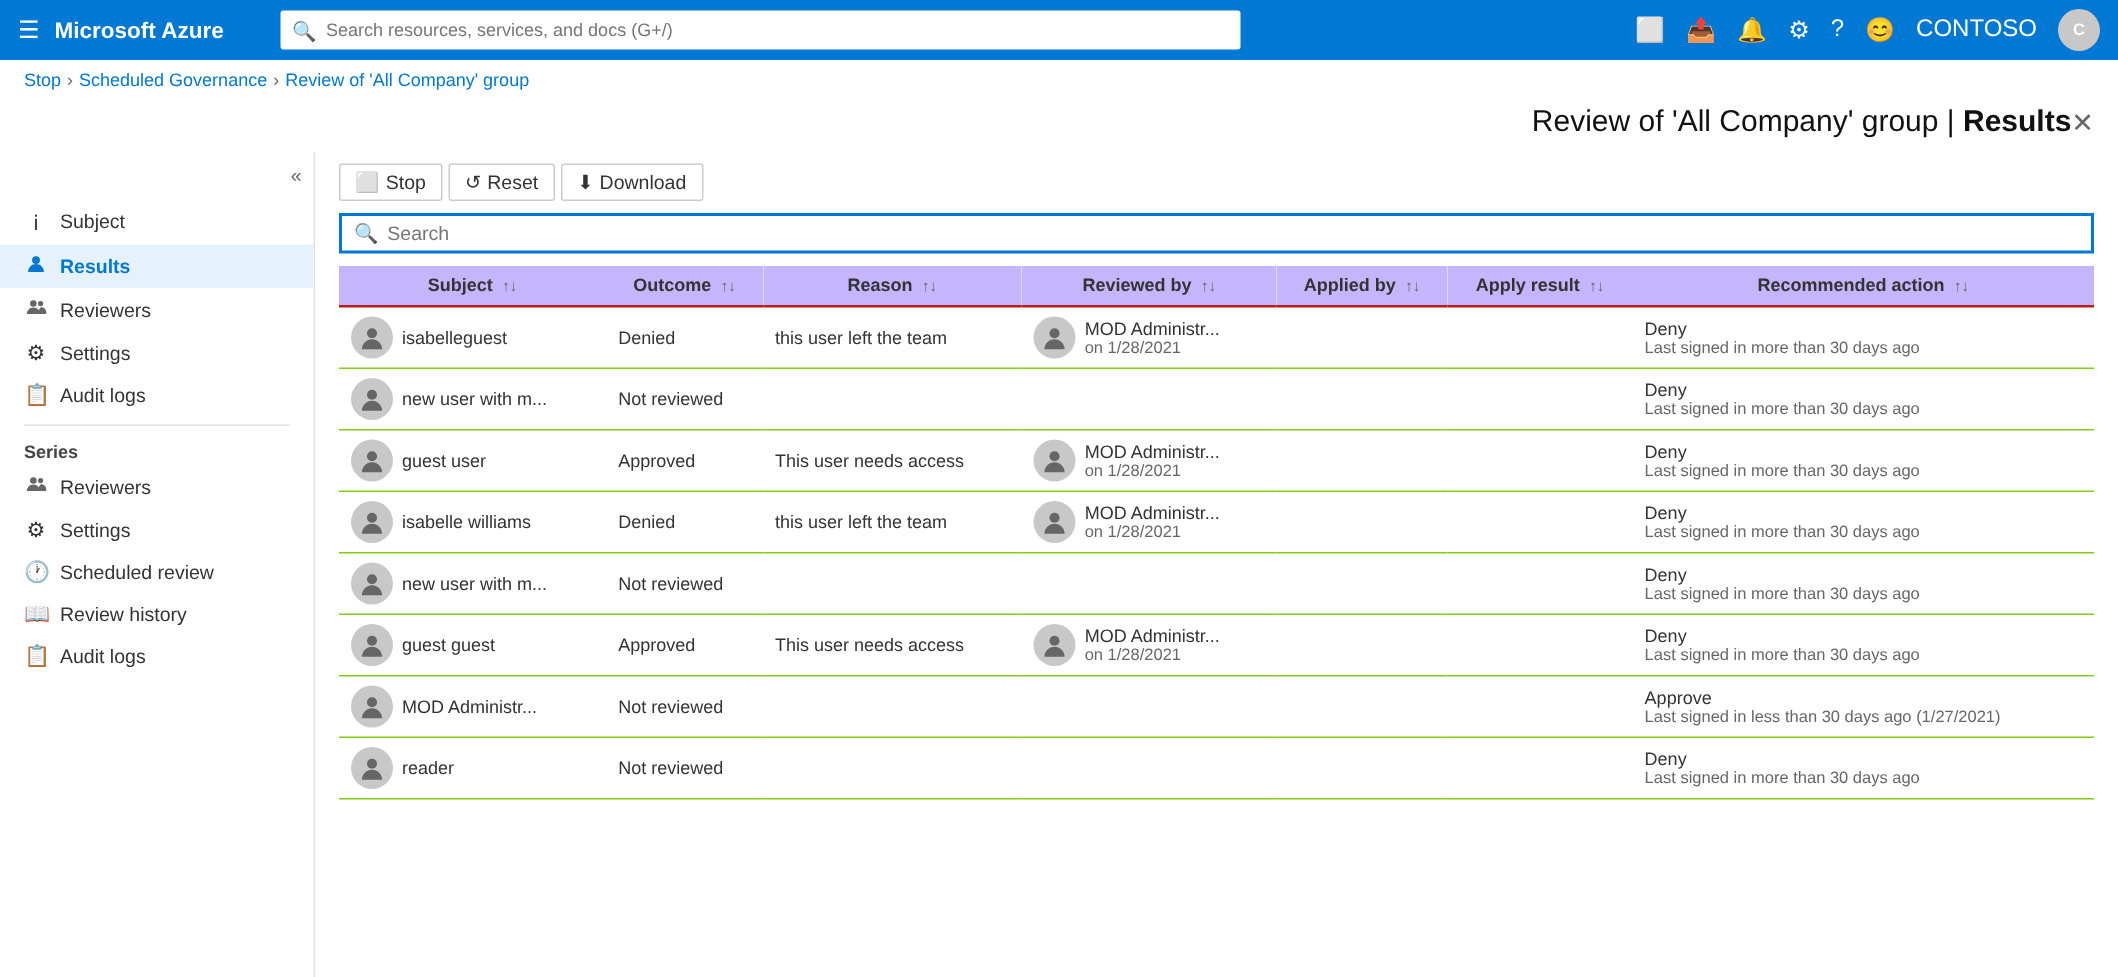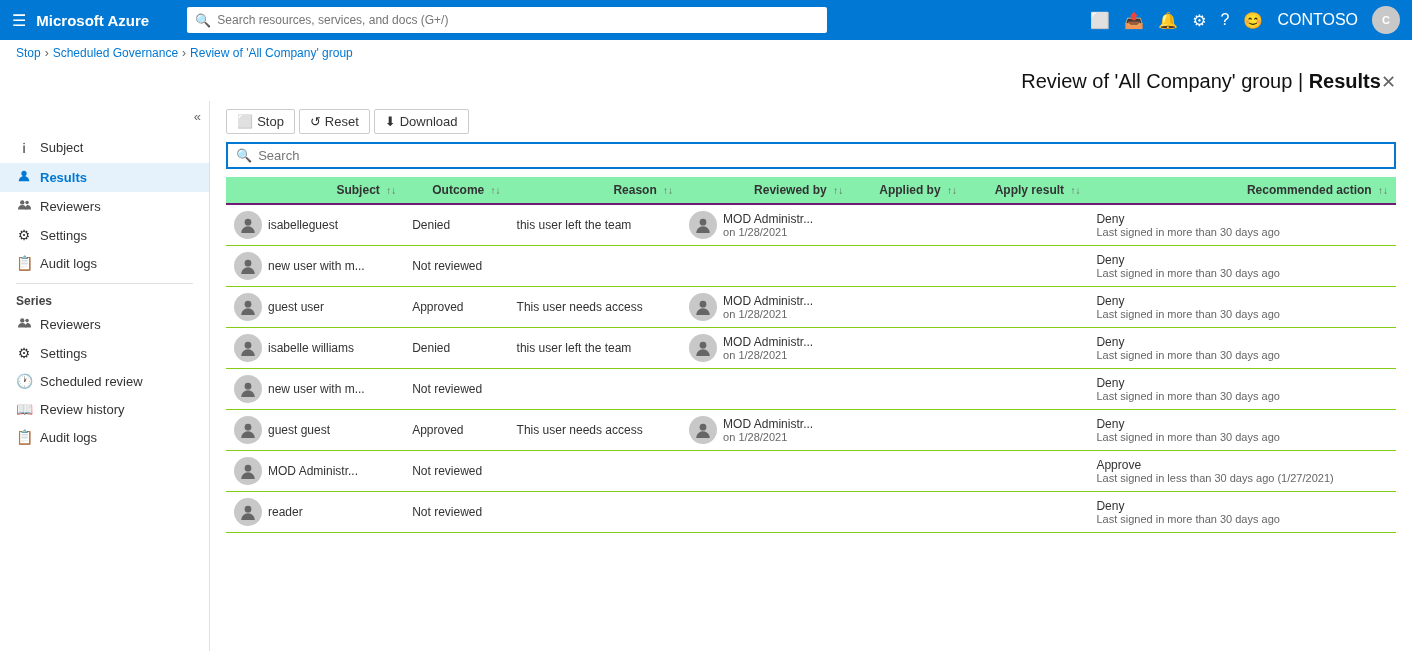--- a/index.html
+++ b/index.html
@@ -155,27 +155,27 @@
       font-size: 13px;
       width: 100%;
       color: #333;
     }
     .search-input-wrapper .s-icon { color: #666; font-size: 13px; }
 
     
     .table-container { overflow-y: auto; flex: 1; }
     table { width: 100%; border-collapse: collapse; font-size: 12px; }
     thead th {
-      text-align: right;
+      text-align: center;
       padding: 6px 8px;
-      border-bottom: 2px solid #701a75;
+      border-bottom: 2px solid #b91c1c;
       font-weight: 600;
       color: #333;
       white-space: nowrap;
-      background: #86efac;
+      background: #c4b5fd;
       position: sticky;
       top: 0;
       z-index: 1;
     }
     thead th .sort-icon { font-size: 10px; color: #666; margin-left: 3px; }
     tbody tr { border-bottom: 1px solid #84cc16; }
     tbody td { padding: 6px 8px; vertical-align: middle; }
     .subject-cell { display: flex; align-items: center; gap: 6px; }
     .user-avatar {
       width: 28px; height: 28px; border-radius: 50%;

